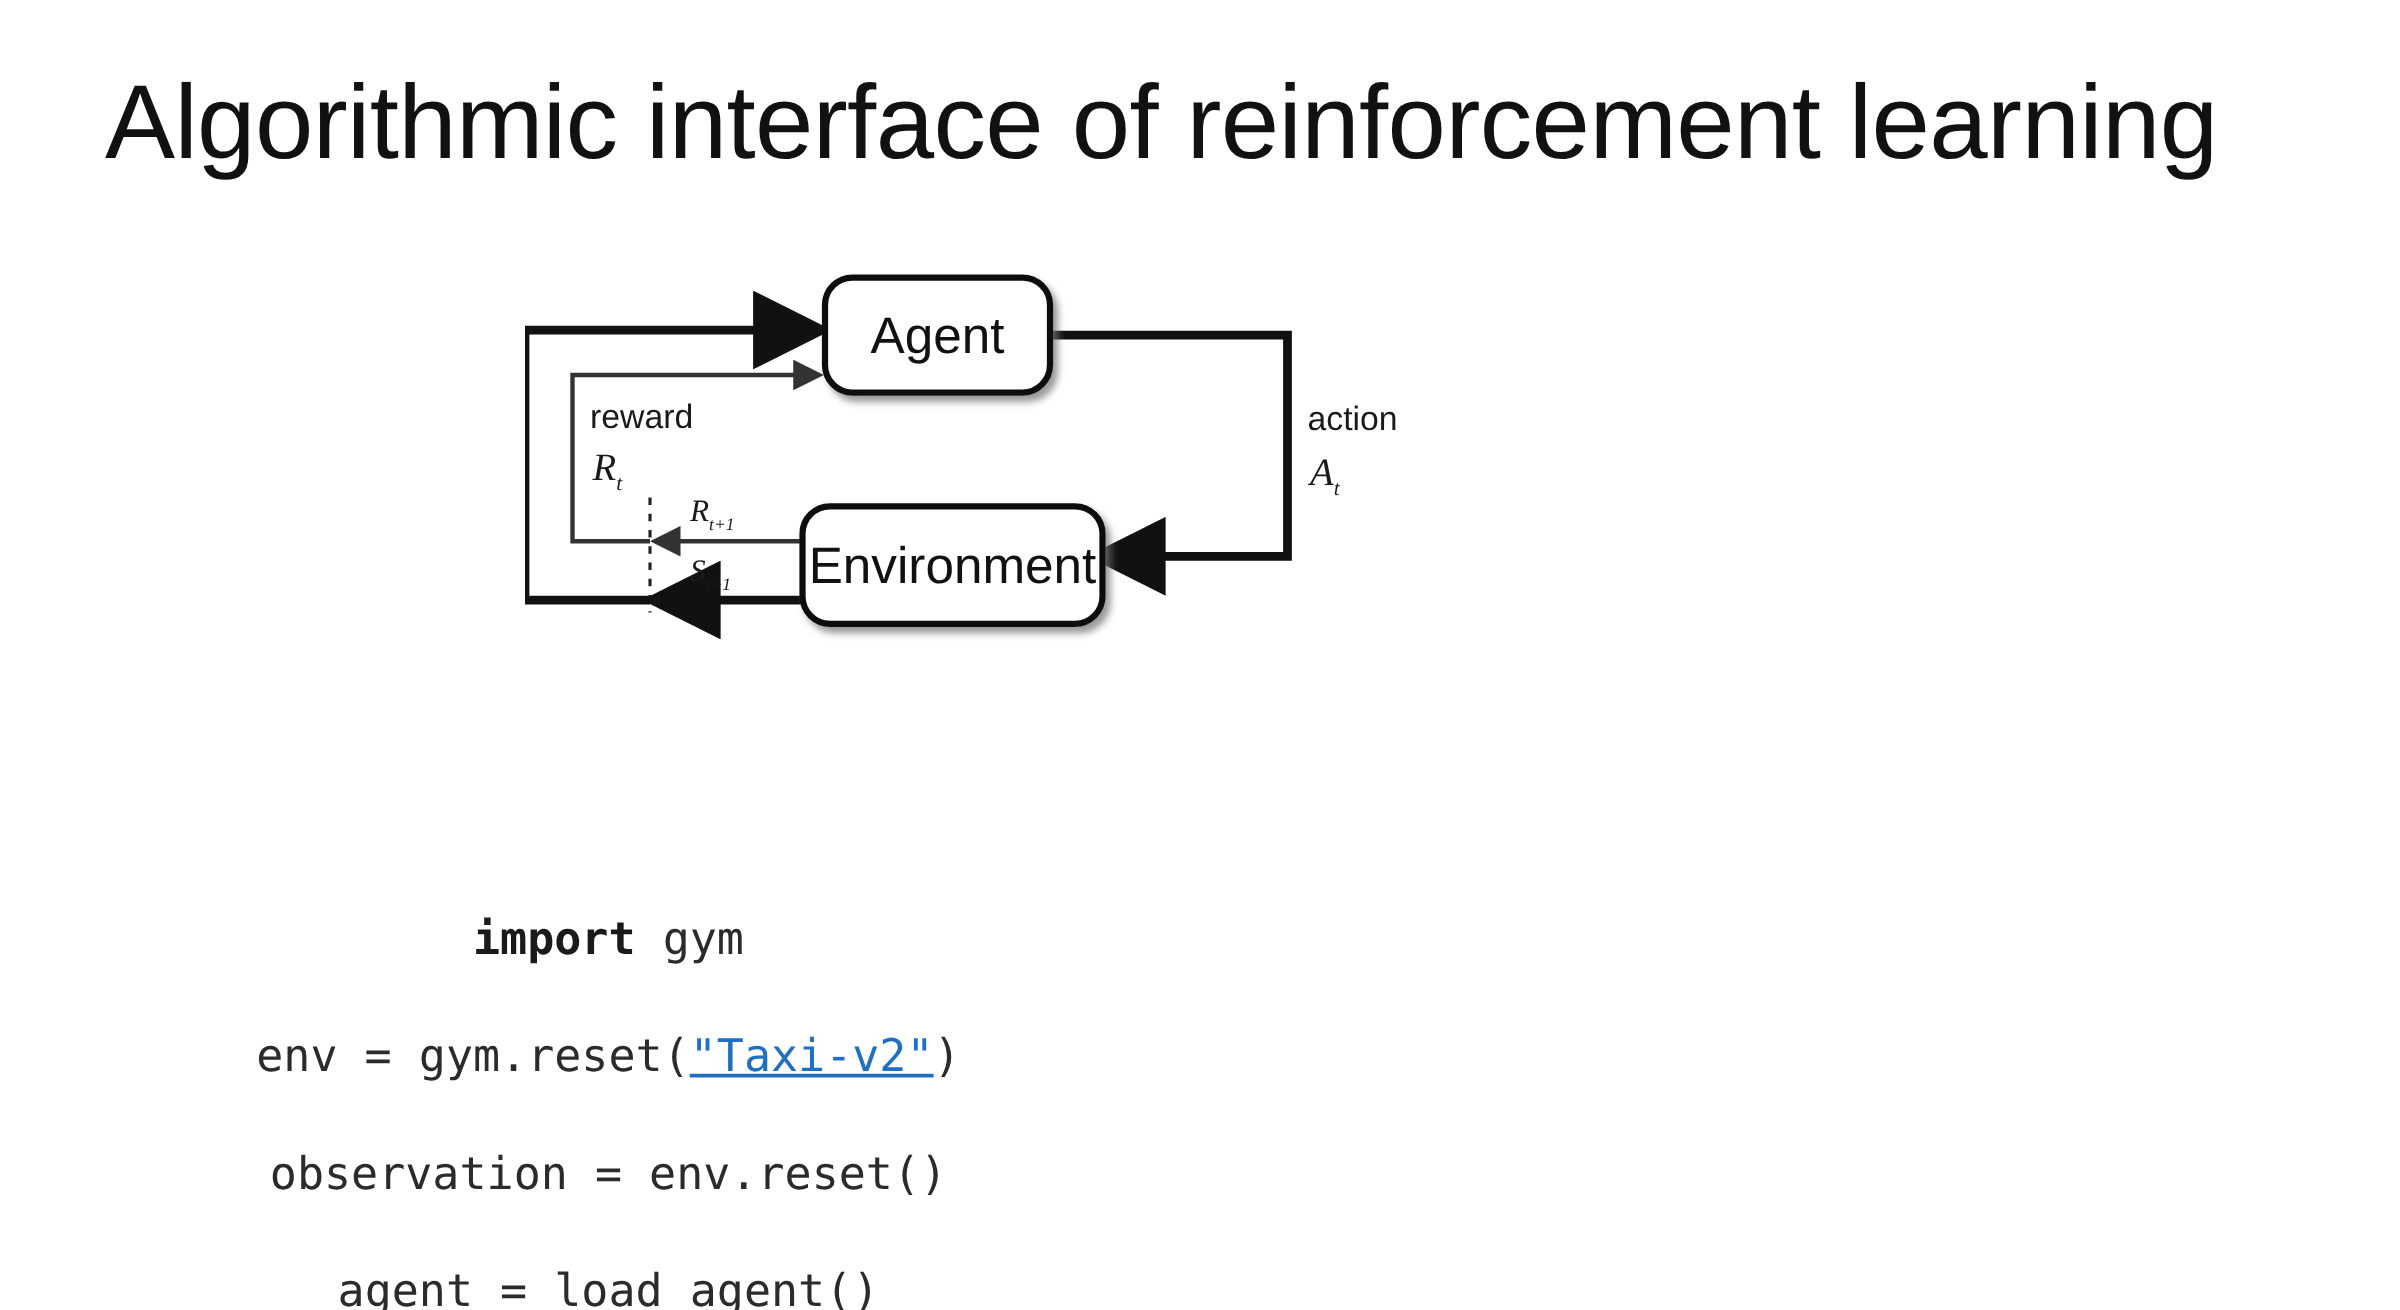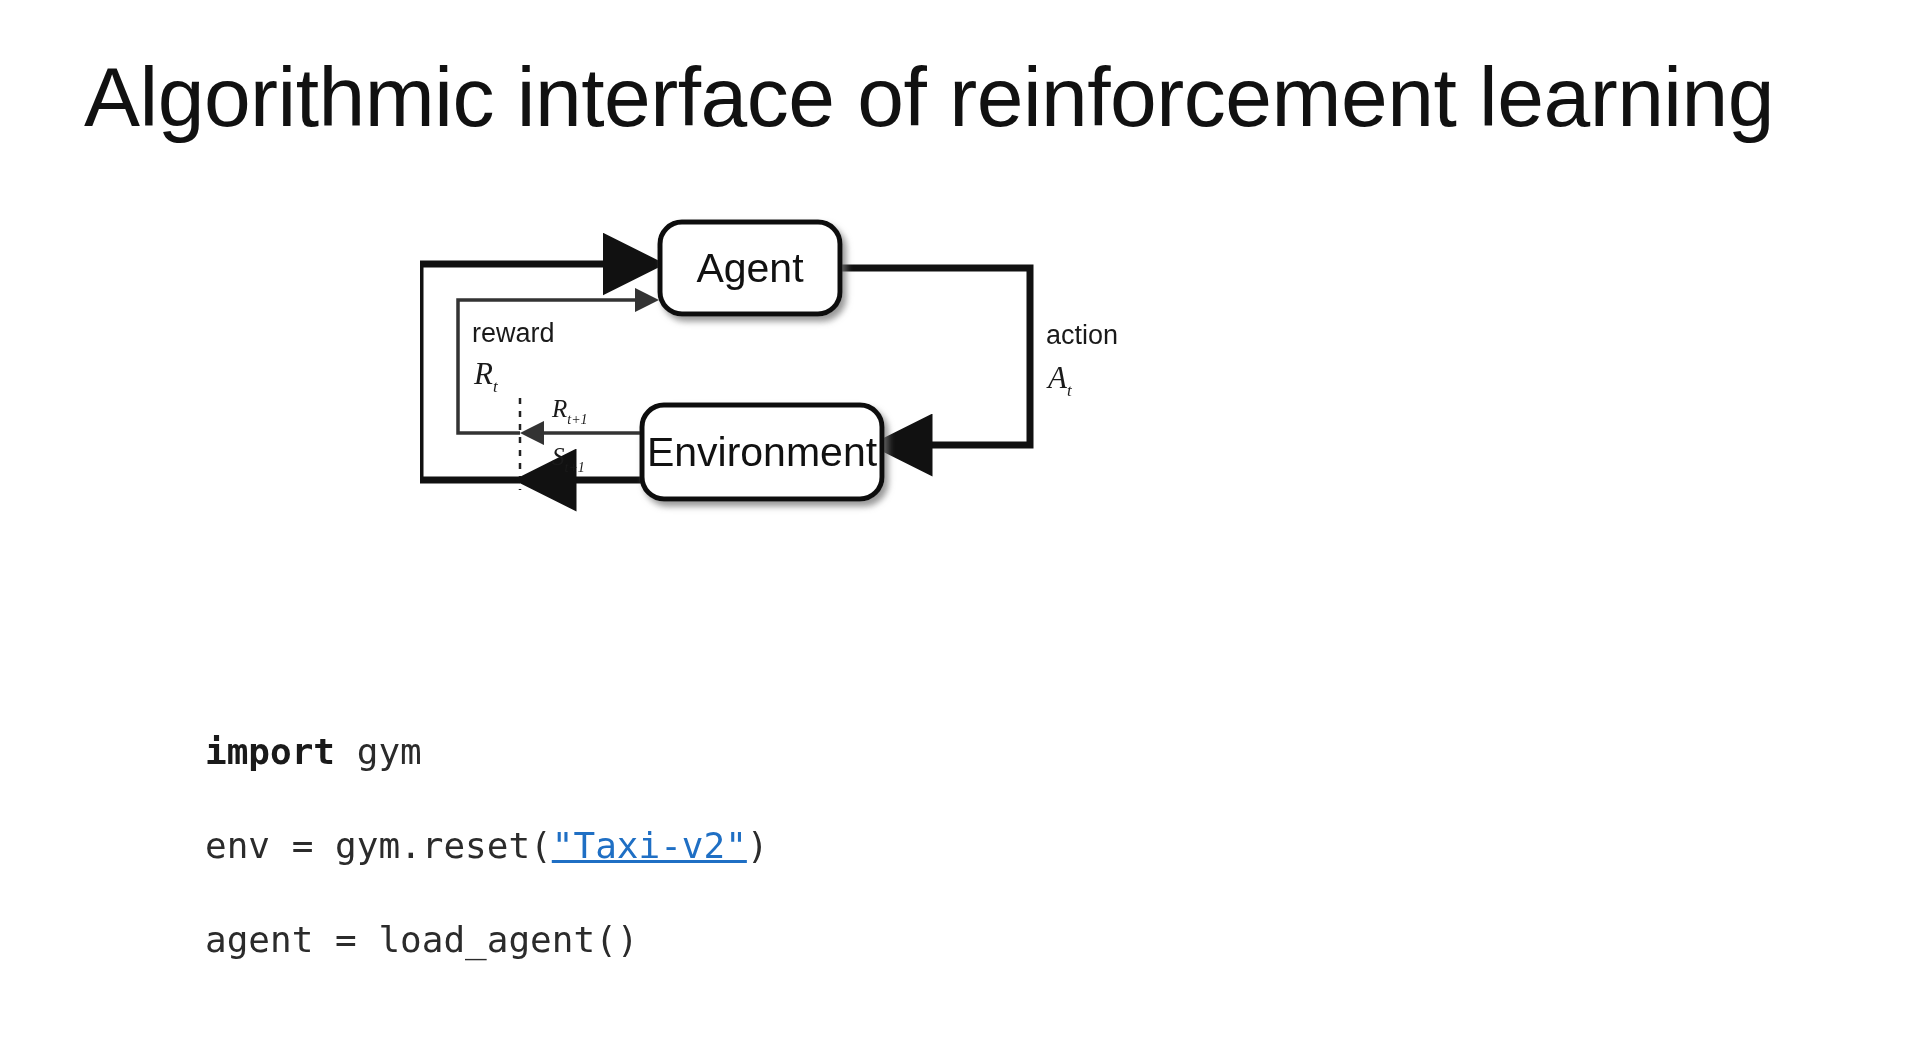--- a/index.html
+++ b/index.html
@@ -85,21 +85,21 @@
   #code-block {
     position: absolute;
     left: 205px;
     top: 692px;
     font-family: "DejaVu Sans Mono", "Liberation Mono", monospace;
     font-size: 36px;
     line-height: 47px;
     color: #2b2b2b;
     white-space: pre;
   }
-  #code-block .ln { display: block; }
+  #code-block .ln { display: block; text-align: center; }
   .kw { font-weight: bold; color: #1a1a1a; }
   .lnk {
     color: #1f6fc4;
     text-decoration: underline;
   }
 </style>
 </head>
 <body style="background: rgb(255, 255, 255);">
 
 <div id="slide-title">Algorithmic interface of reinforcement learning</div>
@@ -160,16 +160,17 @@
     </text>
 
     <text class="sym-label-small" x="132" y="263">
       <tspan>S</tspan><tspan class="sym-sub-small" dy="7">t+1</tspan>
     </text>
   </svg>
 </div>
 
 <pre id="code-block"><span class="ln"><span class="kw">import</span><span> gym</span></span>
 <span class="ln"><span>env = gym.reset(</span><span class="lnk" style="color: rgb(31, 111, 196);">"Taxi-v2"</span><span>)</span></span>
+<span class="ln"><span>observation = env.reset()</span></span>
 <span class="ln"><span>agent = load_agent()</span></span>
 
 
 </pre>
 
 </body></html>

